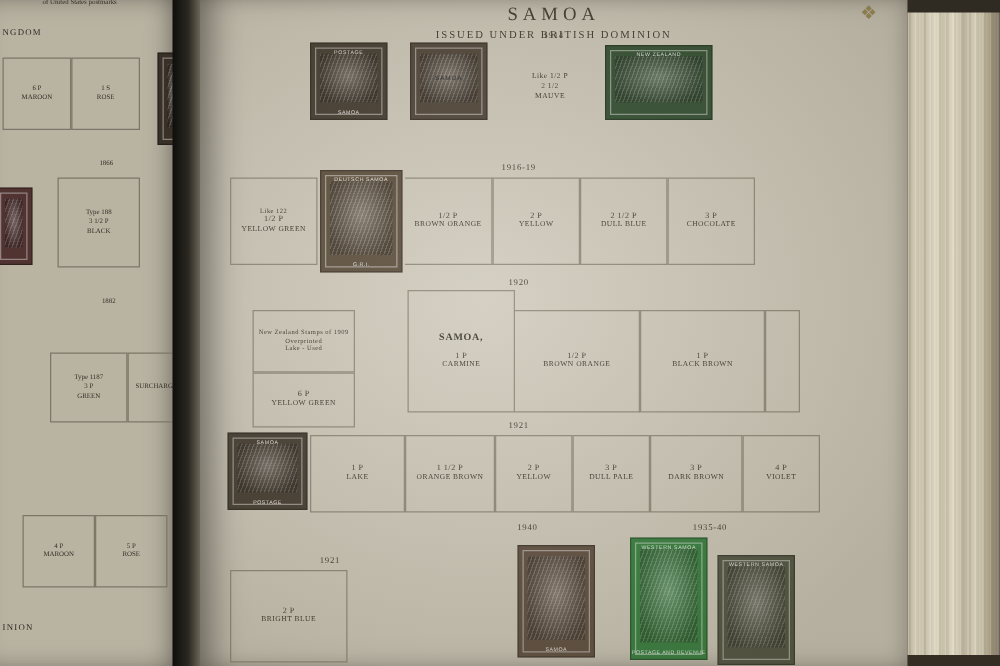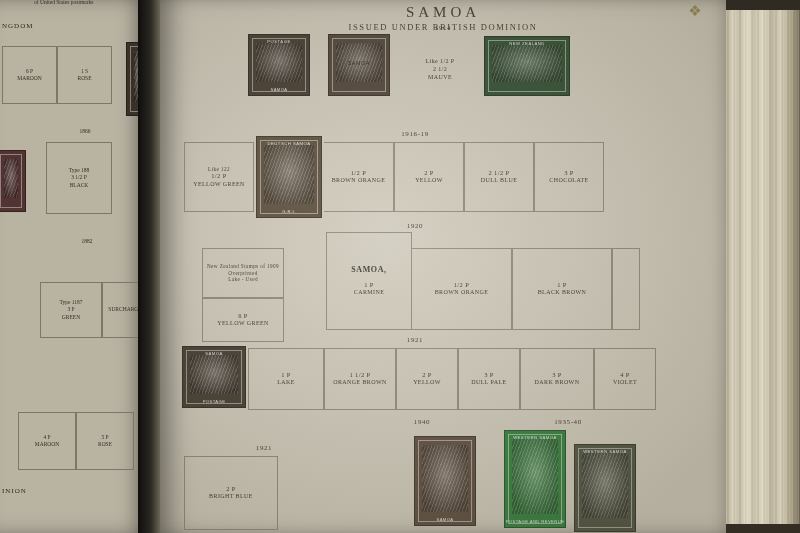--- a/index.html
+++ b/index.html
@@ -203,21 +203,21 @@
 
       <div class="lframe" style="left:18px;top:412px;width:58px;height:58px;">
         <div>4 P</div>
         <div>MAROON</div>
       </div>
       <div class="lframe" style="left:76px;top:412px;width:58px;height:58px;">
         <div>5 P</div>
         <div>ROSE</div>
       </div>
 
-      <div class="lheading" style="left:2px;top:487px;">INION</div>
+      <div class="lheading" style="left:2px;top:498px;">INION</div>
     </div>
   </div>
 
   <div class="gutter"></div>
 
   <div class="page-right">
 
     <div class="title">SAMOA</div>
     <div class="subtitle">ISSUED UNDER BRITISH DOMINION</div>
 

